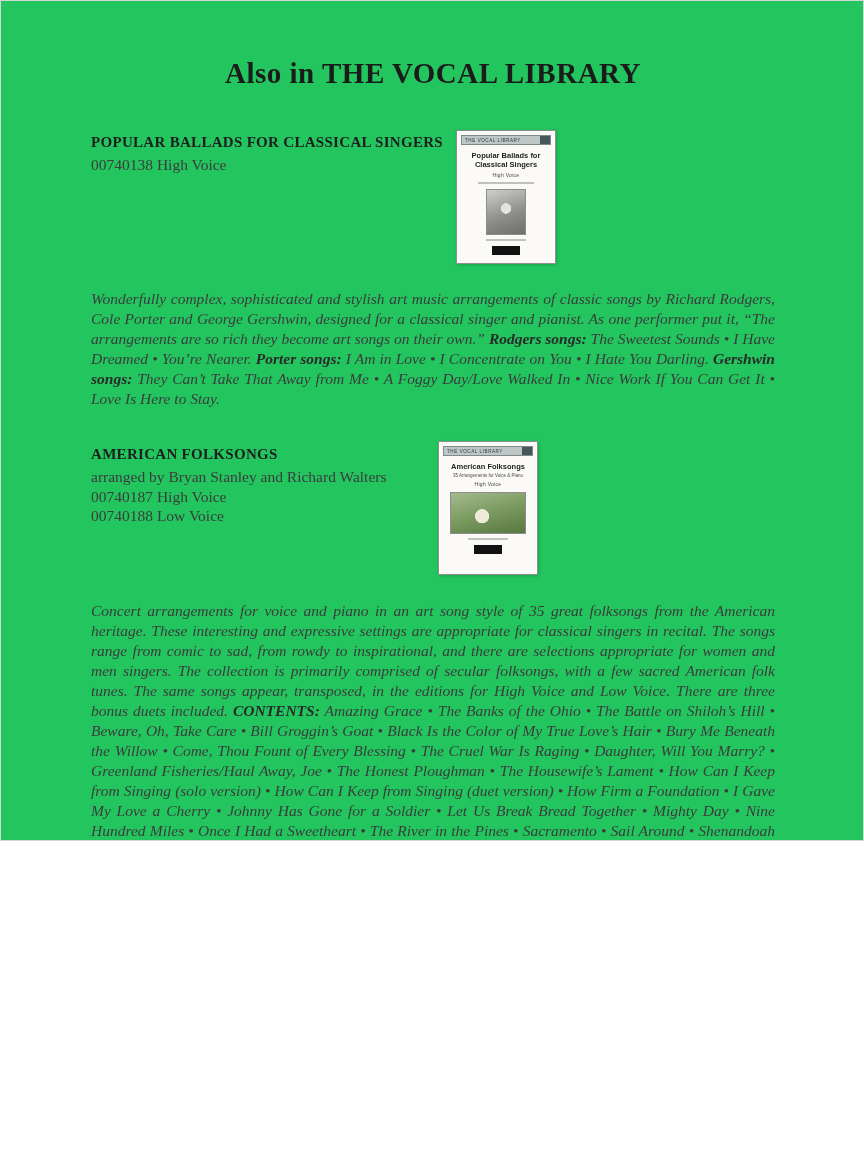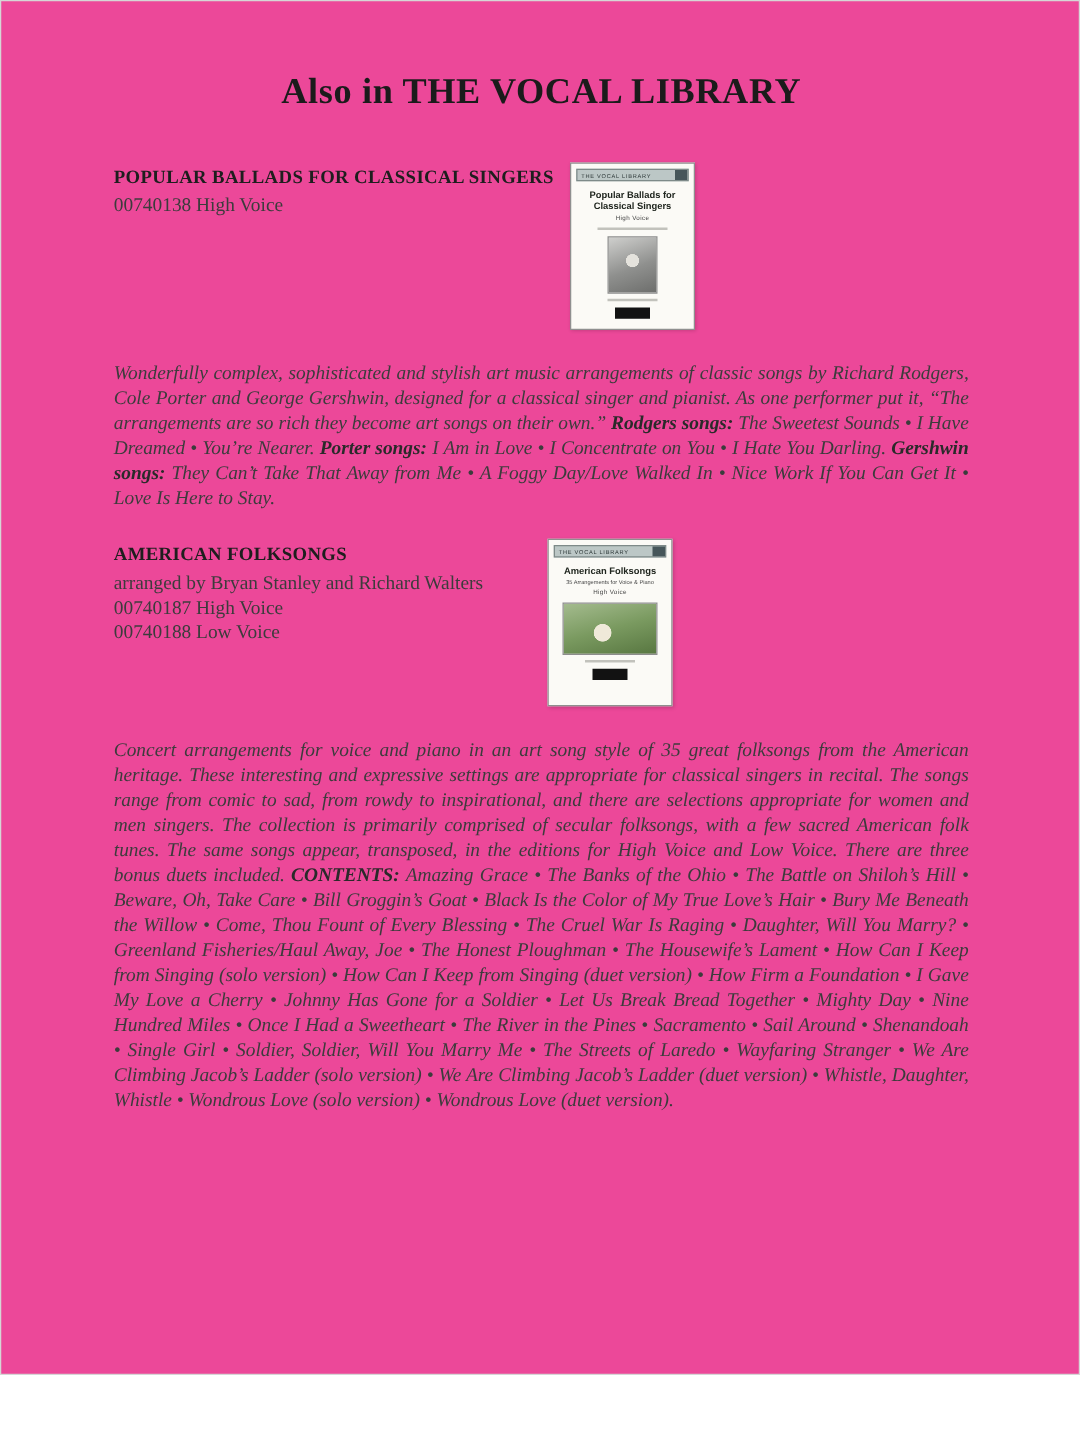--- a/index.html
+++ b/index.html
@@ -1,38 +1,38 @@
 <!DOCTYPE html>
 <html><head>
 <meta charset="utf-8">
 <style>
   * { box-sizing: border-box; }
   html, body { margin: 0; padding: 0; background: #ffffff; }
   .page {
     width: 864px;
-    height: 1100px;
+    height: 841px;
     margin: 0 auto;
-    background: #ec4899;
+    background: #22c55e;
     border: 1px solid #d6d6d6;
     padding: 56px 88px 0 90px;
     font-family: "Liberation Serif", "DejaVu Serif", serif;
     color: #3c3c3c;
     position: relative;
     overflow: hidden;
   }
   .page-title {
     text-align: center;
     font-size: 29px;
     font-weight: bold;
     color: #1b1b1b;
     letter-spacing: 0.5px;
     margin: 0;
   }
   .section { margin-top: 44px; }
-  .section + .section { margin-top: 27px; }
+  .section + .section { margin-top: 37px; }
   .section-head {
     position: relative;
     min-height: 140px;
   }
   .section-head h2 {
     font-size: 15px;
     font-weight: bold;
     color: #1e1e1e;
     letter-spacing: 0.3px;
     margin: 0 0 4px 0;

